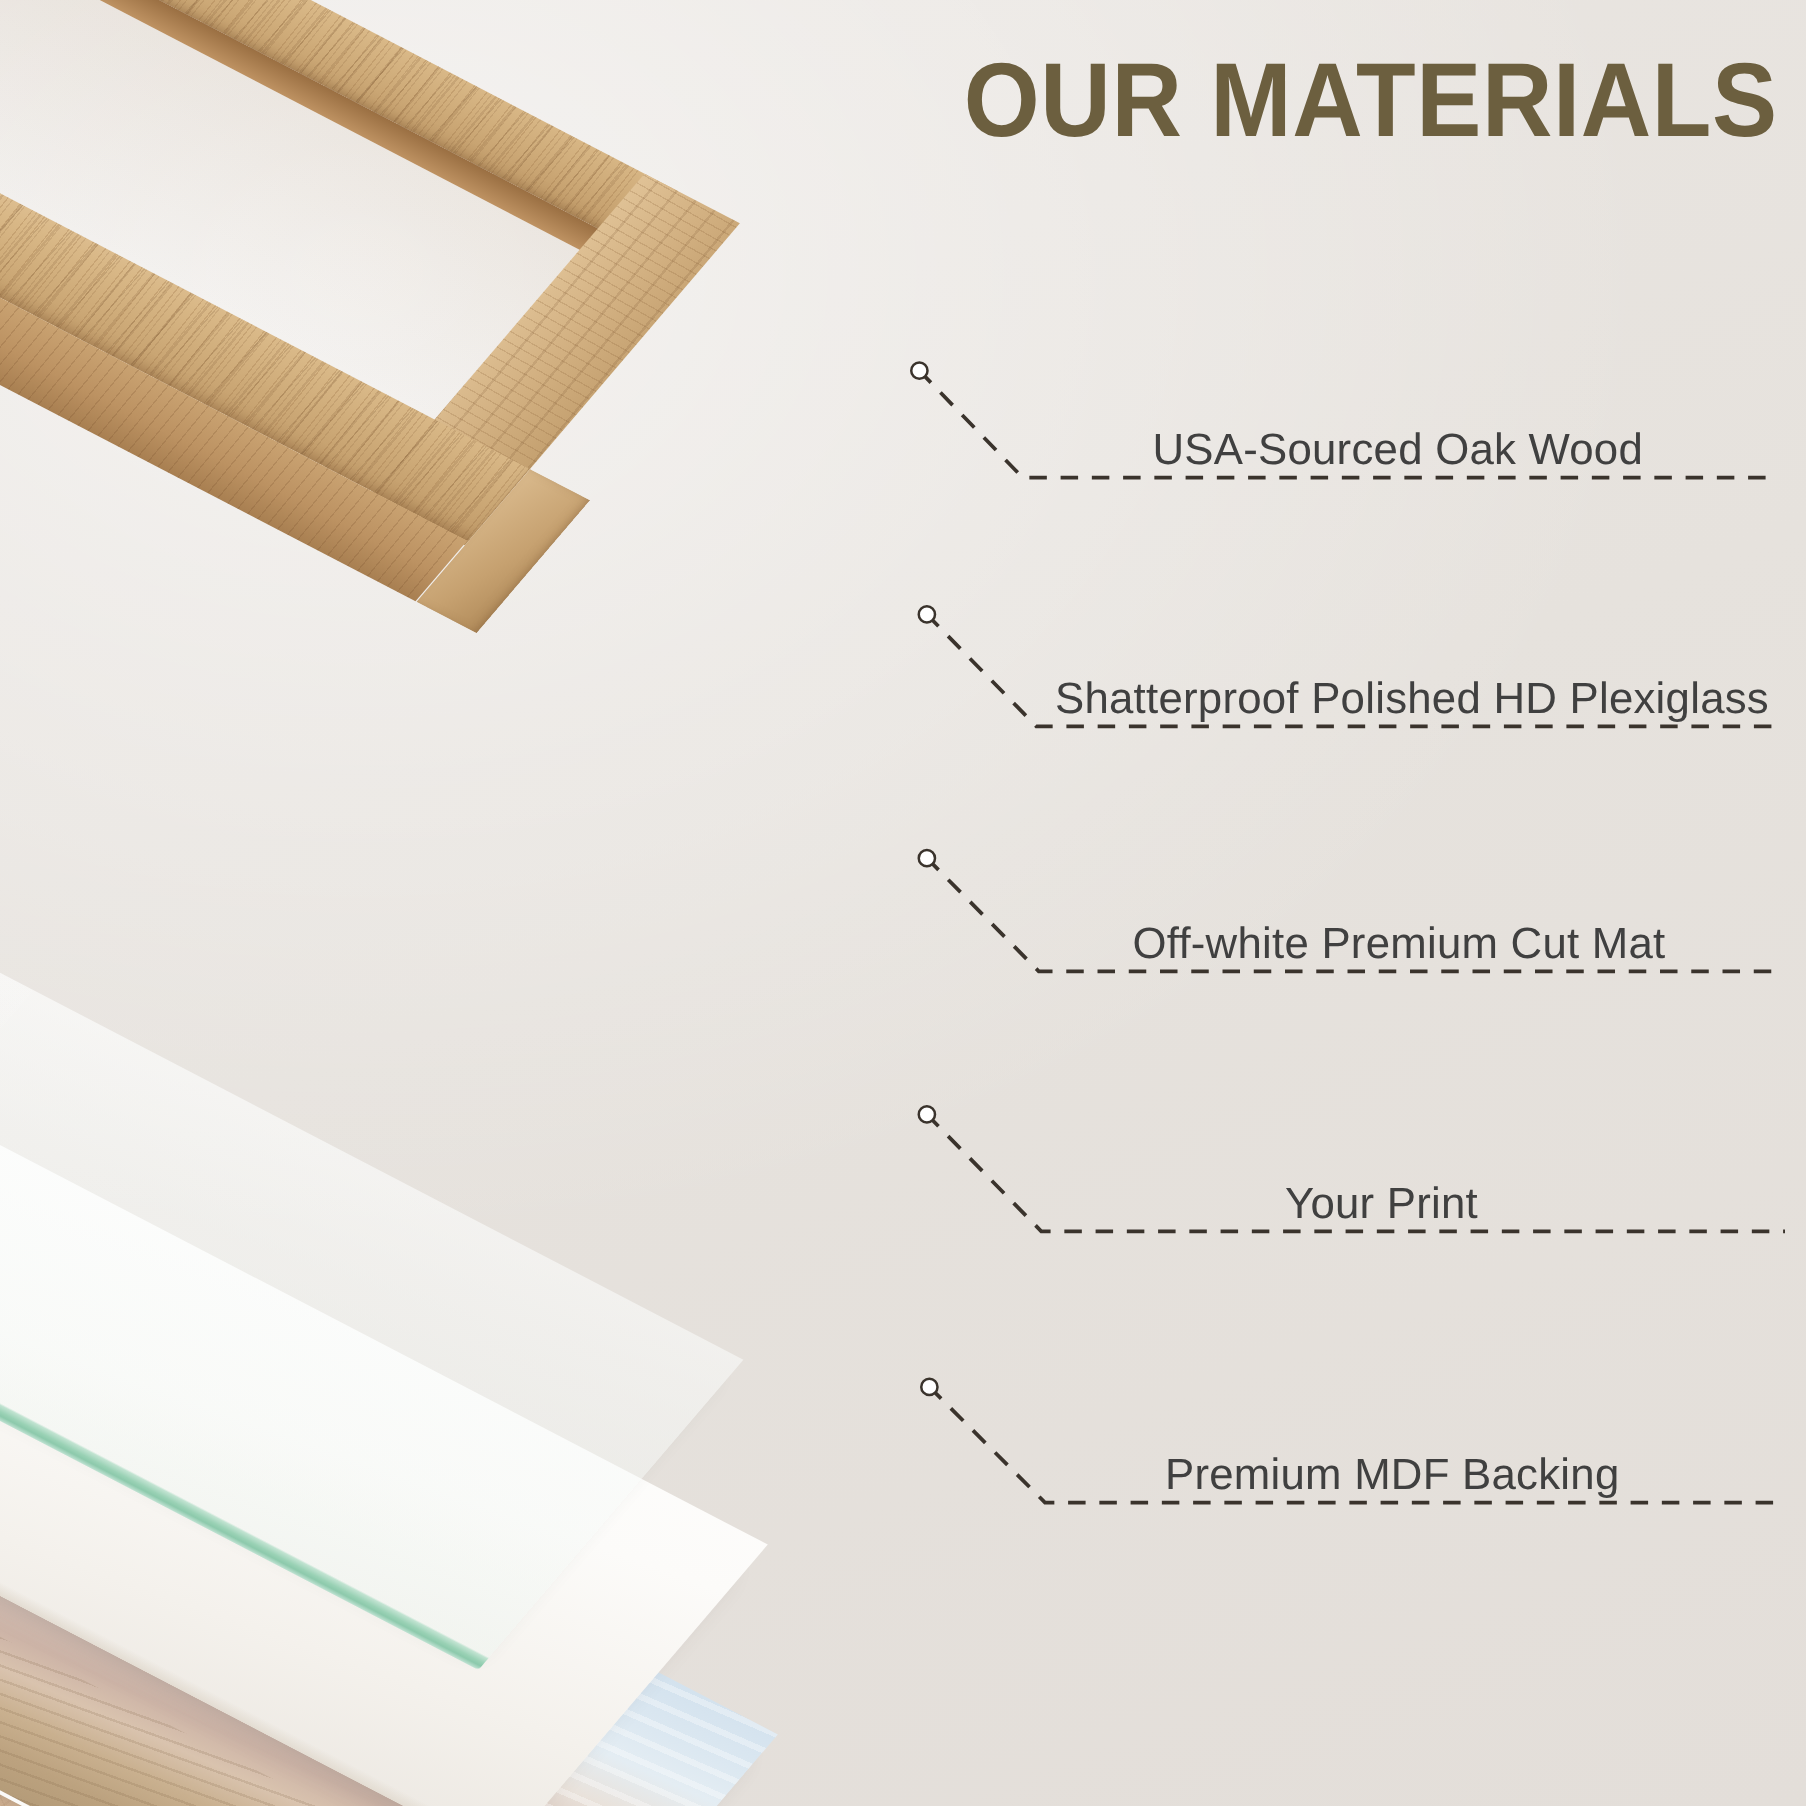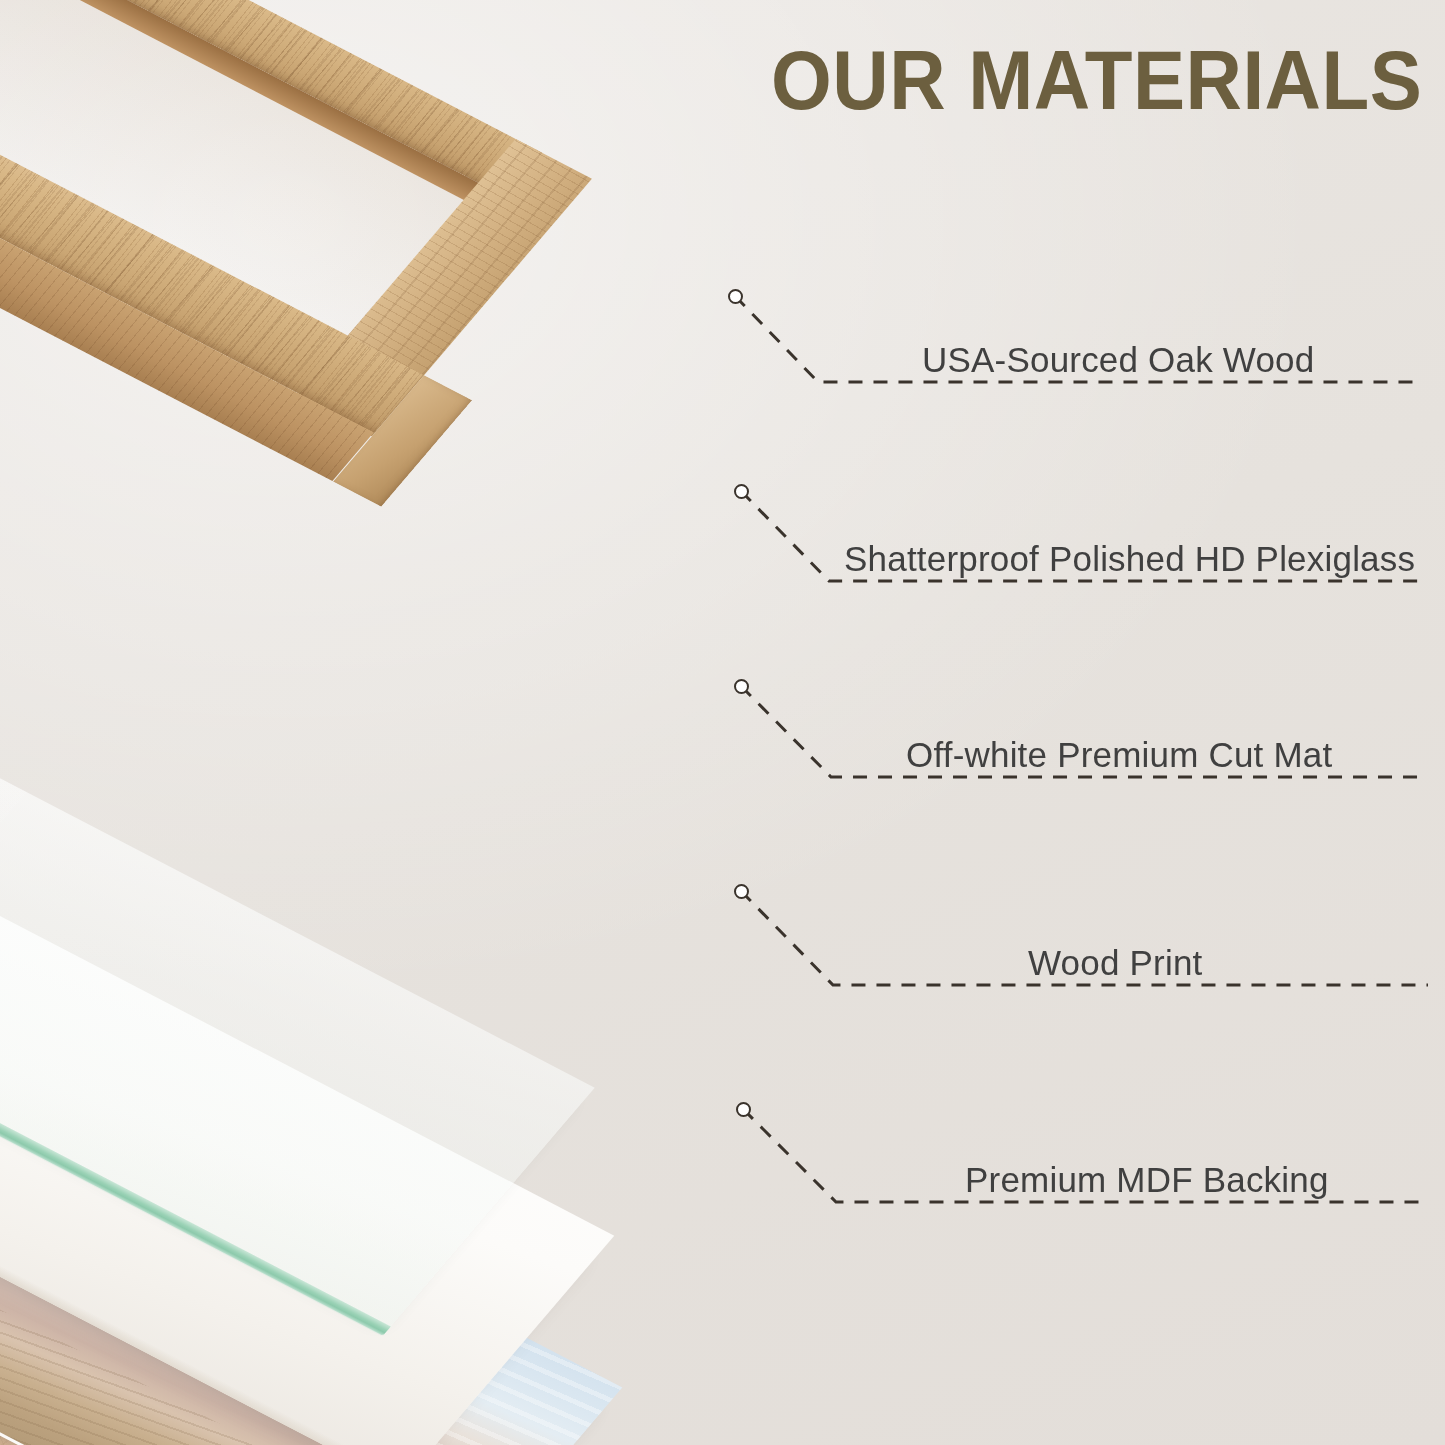--- a/index.html
+++ b/index.html
@@ -374,24 +374,24 @@
           <polyline points="20,20 110,111 707,111" fill="none" stroke="#3A332C" stroke-width="3" stroke-dasharray="14 11"></polyline>
         </svg>
         <div class="dot" style="left: 733.5px; top: 678.5px;"></div>
         <div class="label" style="left: 906px; top: 735px;">Off-white Premium Cut Mat</div>
       </div>
       <div class="callout">
         <svg class="leader" width="727" height="154" style="left: 721px; top: 871px;">
           <polyline points="20,20 112,114 707,114" fill="none" stroke="#3A332C" stroke-width="3" stroke-dasharray="14 11"></polyline>
         </svg>
         <div class="dot" style="left: 733.5px; top: 883.5px;"></div>
-        <div class="label" style="left: 1028px; top: 943px;">Wood Print</div>
+        <div class="label" style="left: 1028px; top: 943px;">Your Print</div>
       </div>
       <div class="callout">
         <svg class="leader" width="725" height="153" style="left: 723px; top: 1089px;">
           <polyline points="20,20 113,113 705,113" fill="none" stroke="#3A332C" stroke-width="3" stroke-dasharray="14 11"></polyline>
         </svg>
         <div class="dot" style="left: 735.5px; top: 1101.5px;"></div>
-        <div class="label" style="left: 932px; top: 1160px; margin-left: 33px;">Premium MDF Backing</div>
+        <div class="label" style="left: 932px; top: 1160px;">Premium MDF Backing</div>
       </div>
     </div>
 
 </div>
 
 </body></html>

